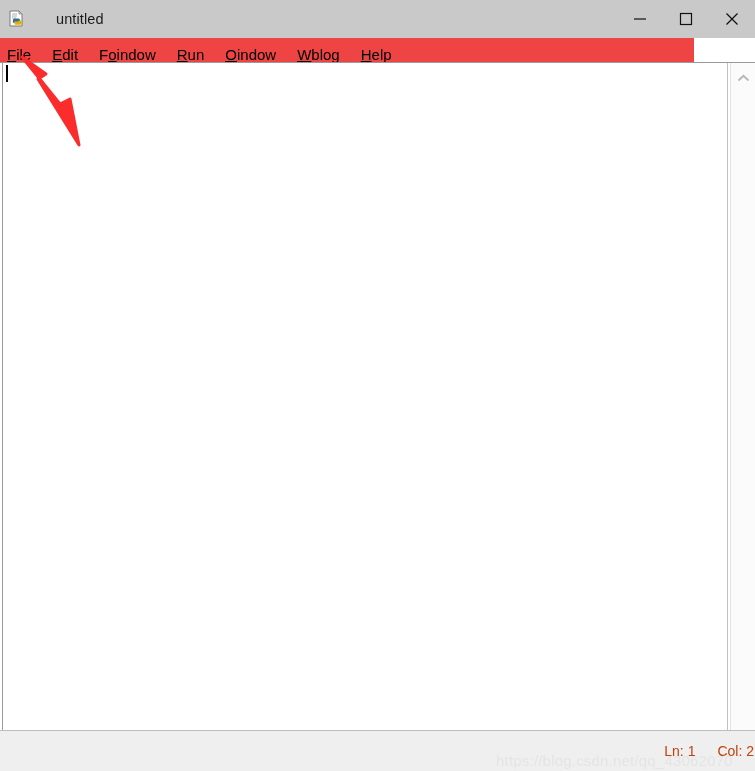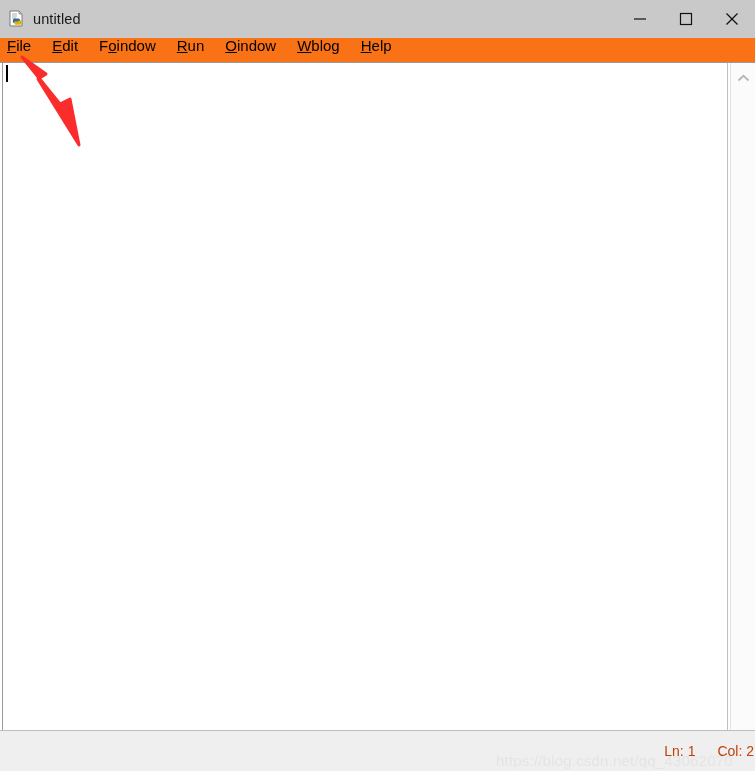--- a/index.html
+++ b/index.html
@@ -24,20 +24,21 @@
 
   
   .titlebar {
     position: absolute;
     left: 0; top: 0;
     width: 755px;
     height: 38px;
     background: #c9c9c9;
     display: flex;
     align-items: center;
+    gap: 23px;
   }
   .title-icon {
     position: relative;
     width: 18px;
     height: 18px;
     margin-left: 8px;
     margin-right: 7px;
     flex: none;
   }
   .title-text {
@@ -61,25 +62,25 @@
     align-items: center;
     justify-content: center;
     color: #111111;
   }
   .win-btn svg { display: block; }
 
   
   .menubar {
     position: absolute;
     left: 0; top: 38px;
-    width: 755px;
+    width: 694px;
     height: 24px;
-    background: #f97316;
-    display: flex;
-    align-items: flex-start;
+    background: #ef4444;
+    display: flex;
+    align-items: flex-end;
     padding-left: 7px;
     box-sizing: border-box;
   }
   .menu-item {
     font-size: 15px;
     color: #000000;
     margin-right: 21px;
     white-space: nowrap;
     line-height: 1;
     cursor: default;

